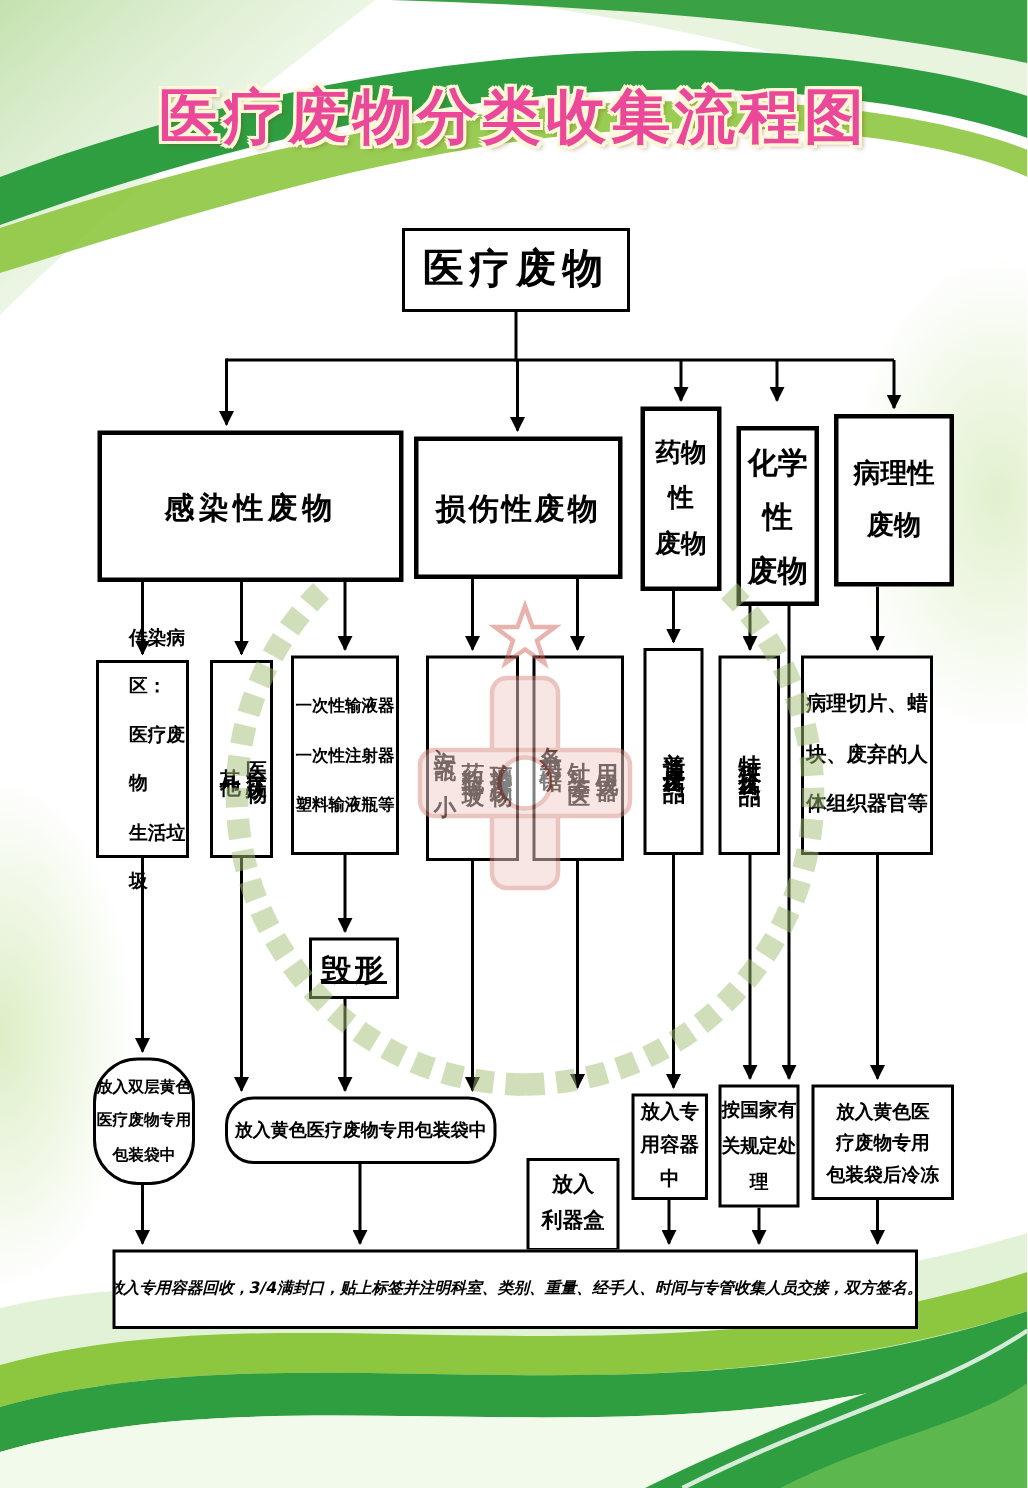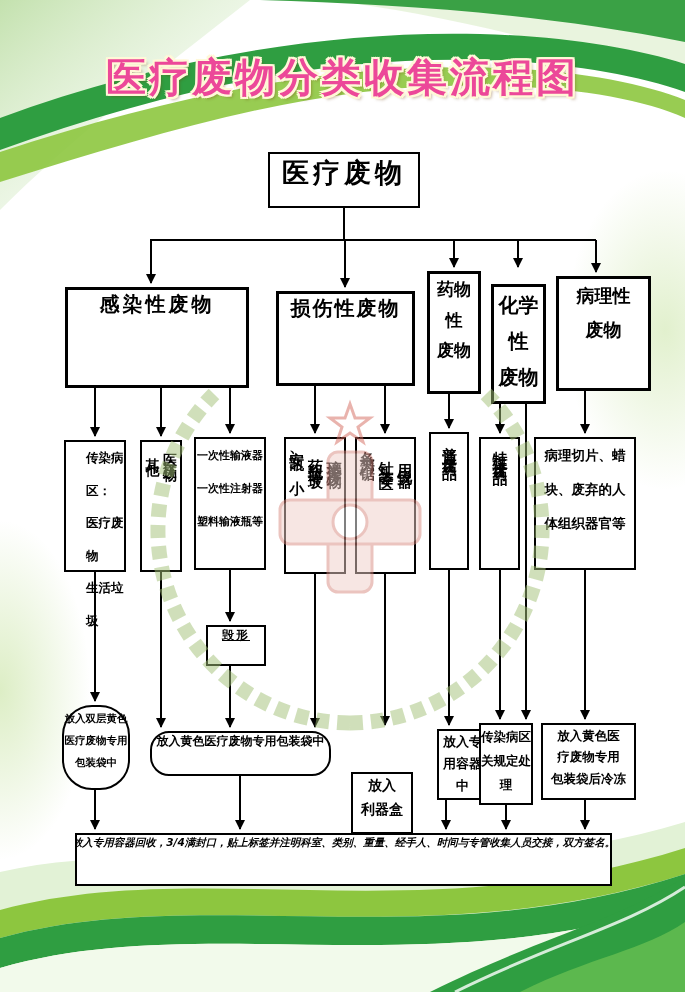--- a/index.html
+++ b/index.html
@@ -24,21 +24,21 @@
       -2px -2px 0 #fff8d8, 2px -2px 0 #fff8d8, -2px 2px 0 #fff8d8, 2px 2px 0 #fff8d8,
       0 -2px 0 #fff8d8, 0 2px 0 #fff8d8, -2px 0 0 #fff8d8, 2px 0 0 #fff8d8,
       3px 3px 3px rgba(110,60,0,.35);
   }
 
   #arrows   { z-index:2; }
   #emblem   { z-index:4; opacity:.5; }
 
   .node {
     position:absolute; z-index:3; background:#fff; border:2px solid #000;
-    display:flex; align-items:flex-start; justify-content:center;
+    display:flex; align-items:center; justify-content:center;
     text-align:center; font-weight:bold; white-space:pre-line; line-height:1.4;
   }
   .b3 { border-width:3px; }
   .vert .txt { writing-mode:vertical-lr; text-orientation:upright;
                letter-spacing:5px; line-height:1.25; }
   .ta-left { justify-content:flex-start; text-align:left; padding-left:20px;font-family:Liberation Serif, serif; }
   #node-final-handover .txt { white-space:nowrap; }
 </style>
 </head>
 <body>
@@ -125,35 +125,35 @@
   </g>
 </svg>
 
 <div id="title">医疗废物分类收集流程图</div>
 
 <div>
 
   <div class="node" style="left:268px;top:152px;width:152px;height:56px;font-size:27px;letter-spacing:4px;">
     <span class="txt">医疗废物</span></div>
 
-  <div class="node b3" style="left:65px;top:287px;width:184px;height:101px;font-size:20px;letter-spacing:3px;">
+  <div class="node b3" style="left:65px;top:287px;width:204px;height:101px;font-size:20px;letter-spacing:3px;">
     <span class="txt">感染性废物</span></div>
 
   <div class="node b3" style="left:276px;top:291px;width:139px;height:95px;font-size:20px;letter-spacing:2px;">
     <span class="txt">损伤性废物</span></div>
 
   <div class="node b3" style="left:427px;top:271px;width:54px;height:123px;font-size:17px;line-height:1.8;">
     <span class="txt">药物性
 废物</span></div>
 
   <div class="node b3" style="left:491px;top:284px;width:55px;height:120px;font-size:20px;line-height:1.8;">
     <span class="txt">化学性
 废物</span></div>
 
-  <div class="node b3" style="left:556px;top:276px;width:95px;height:115px;font-size:18px;line-height:1.9;">
+  <div class="node b3" style="left:556px;top:276px;width:80px;height:115px;font-size:18px;line-height:1.9;">
     <span class="txt">病理性
 废物</span></div>
 
   <div class="node ta-left" style="left:64px;top:440px;width:62px;height:132px;font-size:12.5px;line-height:2.6;">
     <span class="txt">传染病区：
 医疗废物
 生活垃圾</span></div>
 
   <div class="node vert" style="left:140px;top:440px;width:42px;height:132px;font-size:14px;">
     <span class="txt">其他
@@ -173,45 +173,45 @@
     <span class="txt">各类刀锯、
 针头等医
 用锐器</span></div>
 
   <div class="node vert" style="left:429px;top:432px;width:40px;height:138px;font-size:15px;">
     <span class="txt">普通废药品</span></div>
 
   <div class="node vert" style="left:479px;top:437px;width:41px;height:133px;font-size:15px;">
     <span class="txt">特殊废药品</span></div>
 
-  <div class="node" style="left:534px;top:437px;width:102px;height:133px;font-size:13.5px;line-height:2.5;">
+  <div class="node" style="left:534px;top:437px;width:88px;height:133px;font-size:13.5px;line-height:2.5;">
     <span class="txt">病理切片、蜡
 块、废弃的人
 体组织器官等</span></div>
 
-  <div class="node" style="left:206px;top:625px;width:60px;height:41px;font-size:12px;letter-spacing:2px;text-decoration:underline;">
+  <div class="node" style="left:206px;top:625px;width:60px;height:41px;font-size:20px;letter-spacing:2px;text-decoration:underline;">
     <span class="txt">毁形</span></div>
 
   <div class="node" style="left:62px;top:705px;width:68px;height:85px;font-size:10.5px;line-height:2.1;border-radius:30px;">
     <span class="txt">放入双层黄色
 医疗废物专用
 包装袋中</span></div>
 
   <div class="node" style="left:150px;top:731px;width:181px;height:45px;font-size:12px;border-radius:19px;">
     <span class="txt">放入黄色医疗废物专用包装袋中</span></div>
 
   <div class="node" style="left:351px;top:729px;width:62px;height:62px;font-size:14px;line-height:1.7;margin-top:43px;">
     <span class="txt">放入
 利器盒</span></div>
 
-  <div class="node" style="left:421px;top:729px;width:51px;height:71px;font-size:13px;line-height:1.7;margin-left:16px;">
+  <div class="node" style="left:421px;top:729px;width:51px;height:71px;font-size:13px;line-height:1.7;">
     <span class="txt">放入专用容器中</span></div>
 
   <div class="node" style="left:479px;top:723px;width:54px;height:82px;font-size:12.5px;line-height:1.9;">
-    <span class="txt">传染病区
+    <span class="txt">按国家有
 关规定处
 理</span></div>
 
   <div class="node" style="left:541px;top:723px;width:95px;height:77px;font-size:12.5px;line-height:1.7;">
     <span class="txt">放入黄色医
 疗废物专用
 包装袋后冷冻</span></div>
 
   <div class="node" id="node-final-handover" style="left:75px;top:833px;width:537px;height:53px;font-size:10.5px;overflow:hidden;font-style:italic;">
     <span class="txt">放入专用容器回收，3/4满封口，贴上标签并注明科室、类别、重量、经手人、时间与专管收集人员交接，双方签名。</span></div>

